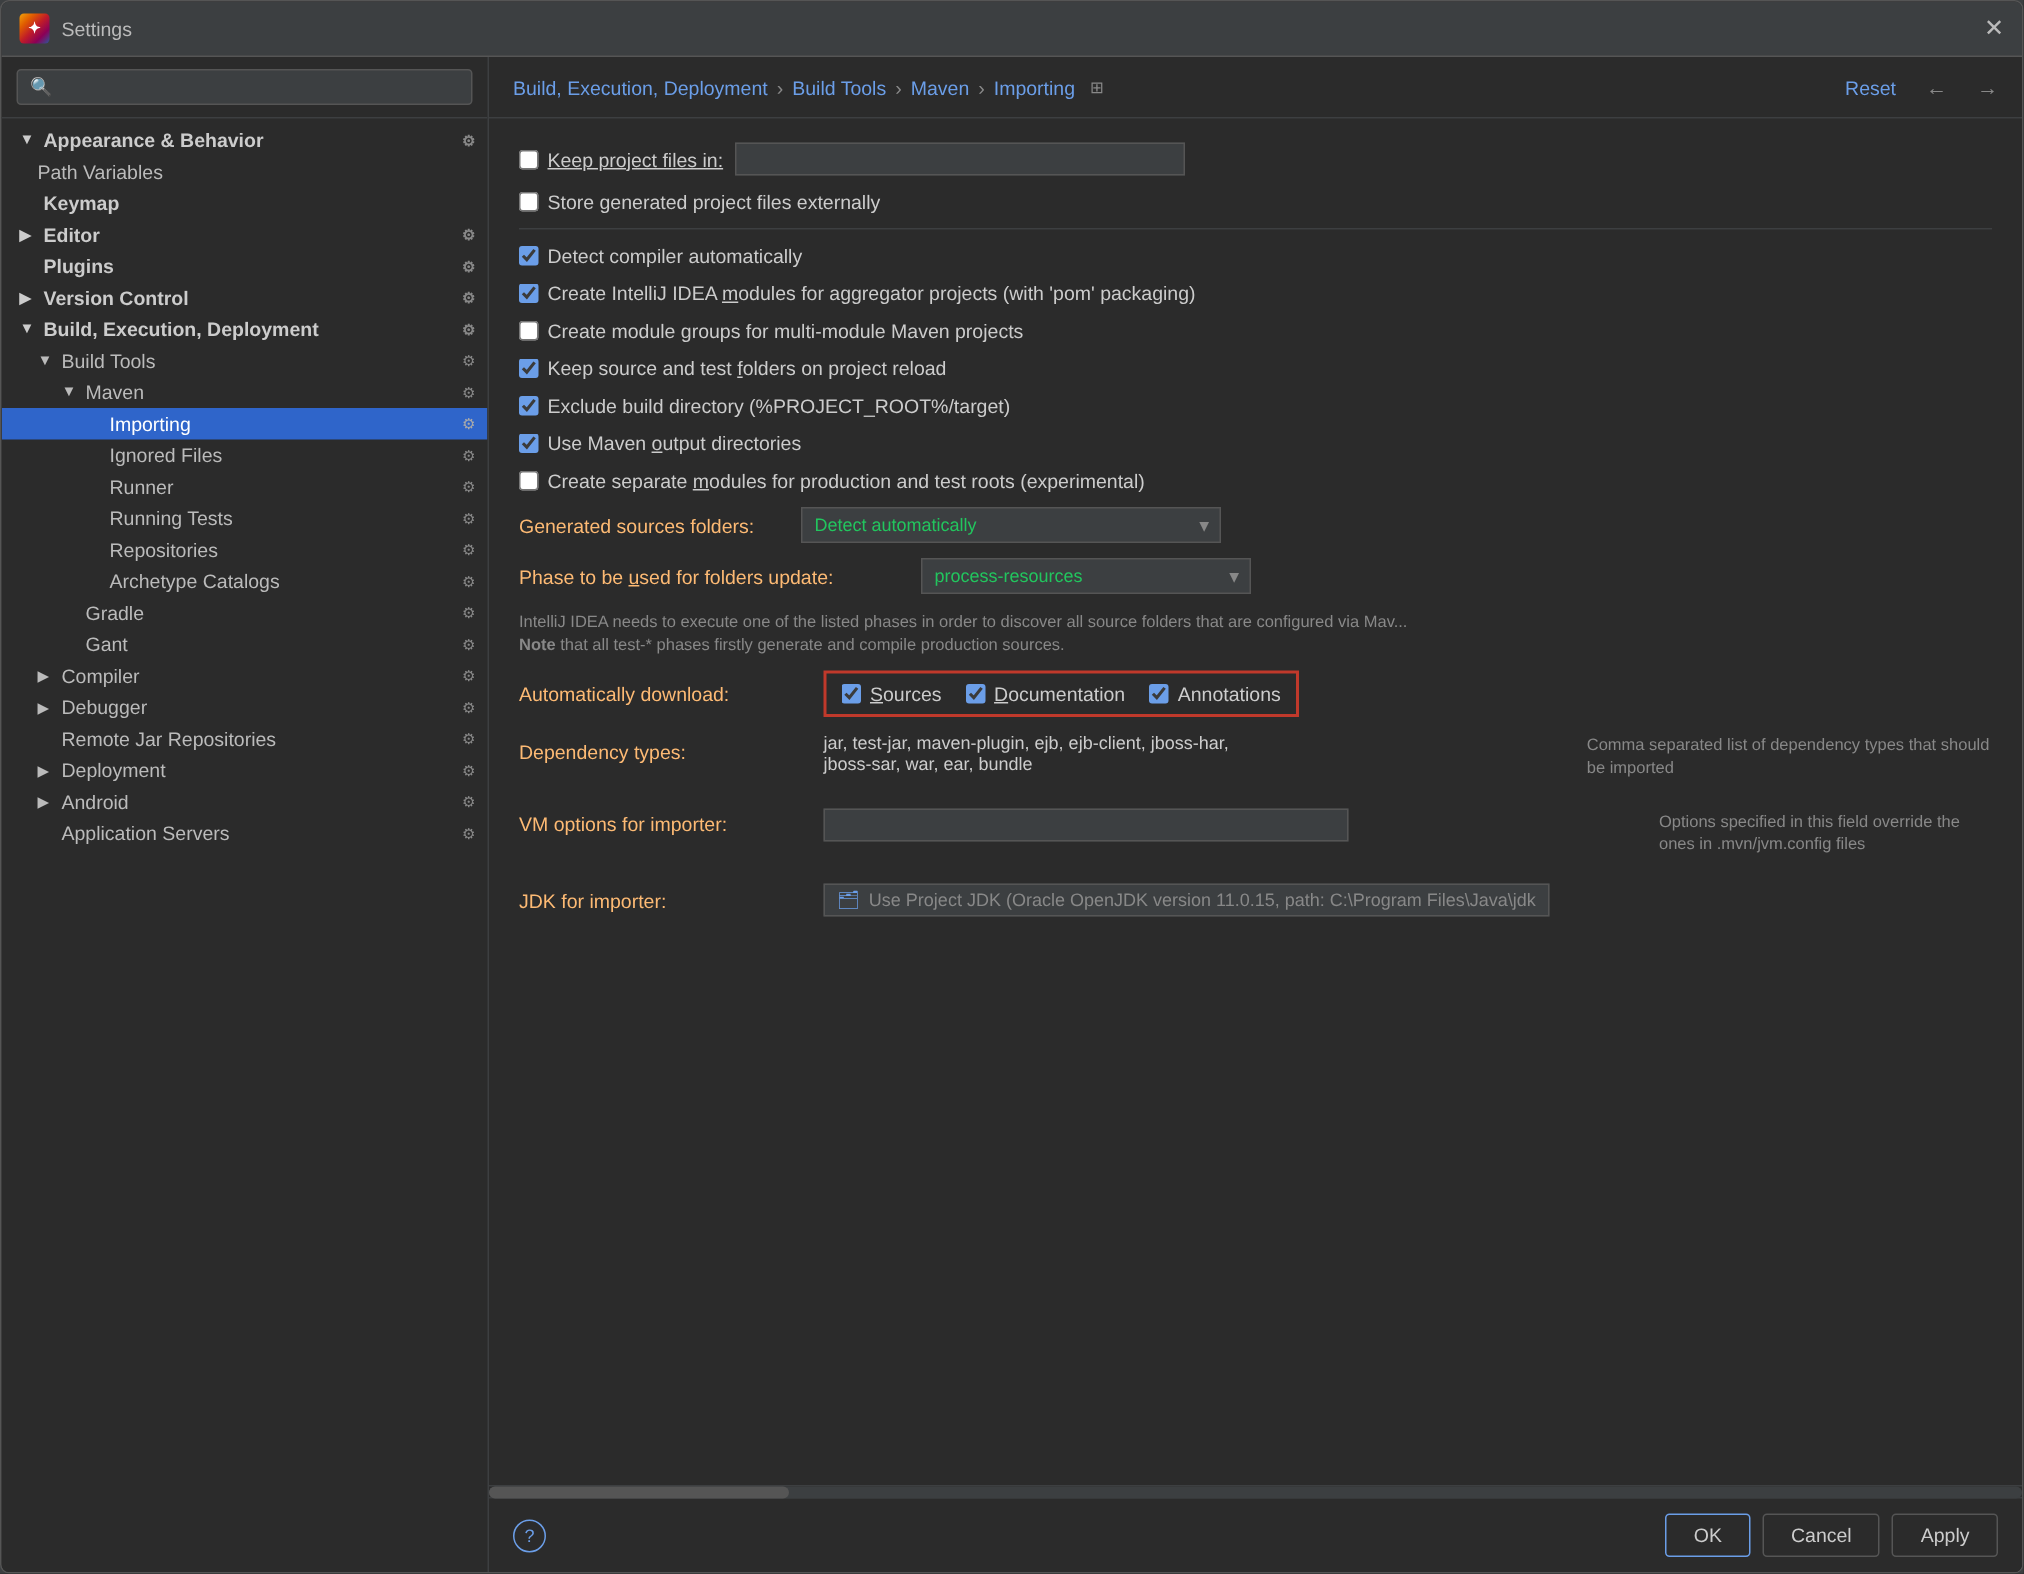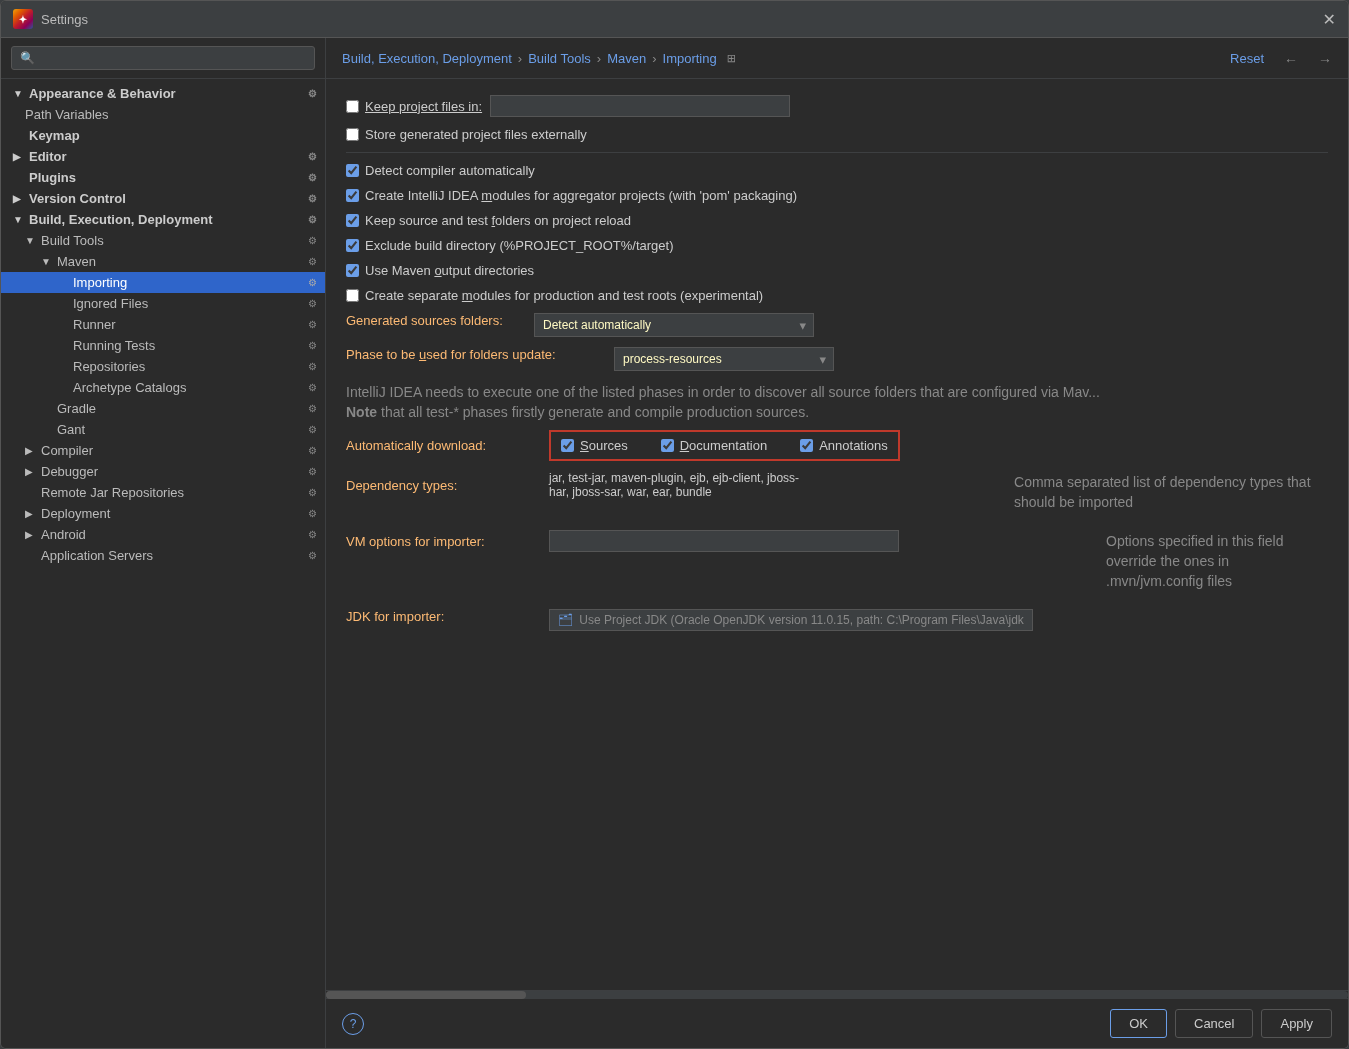--- a/index.html
+++ b/index.html
@@ -26,32 +26,32 @@
     .indent3 { padding-left: 56px; }
     .tree-section { font-weight: bold; color: #ccc; }
     .content-panel { flex: 1; background: #2b2b2b; display: flex; flex-direction: column; overflow: hidden; }
     .breadcrumb { padding: 12px 16px; border-bottom: 1px solid #3d3f41; display: flex; align-items: center; gap: 6px; color: #6b9ee8; font-size: 13px; }
     .breadcrumb-sep { color: #888; }
     .breadcrumb-current { color: #6b9ee8; }
     .breadcrumb-actions { margin-left: auto; display: flex; align-items: center; gap: 20px; }
     .reset-btn { color: #6b9ee8; background: none; border: none; cursor: pointer; font-size: 13px; }
     .nav-btn { color: #888; background: none; border: none; cursor: pointer; font-size: 14px; }
     .settings-content { flex: 1; overflow-y: auto; padding: 16px 20px; }
-    .form-row { display: flex; margin-bottom: 10px; gap: 8px; }
+    .form-row { display: flex; align-items: center; margin-bottom: 10px; gap: 8px; }
     .checkbox-label { display: flex; align-items: center; gap: 6px; color: #ccc; cursor: pointer; }
     .checkbox-label input[type="checkbox"] { accent-color: #6b9ee8; width: 13px; height: 13px; }
     .text-input { background: #3c3f41; border: 1px solid #555; color: #ccc; padding: 3px 6px; font-size: 12px; min-width: 200px; outline: none; }
     .label-text { color: #fdba74; min-width: 180px; }
-    .select-box { background: #3c3f41; border: 1px solid #555; color: #fef9c3; padding: 4px 8px; font-size: 12px; min-width: 220px; outline: none; appearance: none; -webkit-appearance: none; cursor: pointer; }
+    .select-box { background: #3c3f41; border: 1px solid #555; color: #22c55e; padding: 4px 8px; font-size: 12px; min-width: 220px; outline: none; appearance: none; -webkit-appearance: none; cursor: pointer; }
     .select-wrapper { position: relative; display: inline-block; }
     .select-wrapper::after { content: '▾'; position: absolute; right: 8px; top: 50%; transform: translateY(-50%); color: #888; pointer-events: none; }
-    .info-text { color: #888; font-size: 14px; padding: 2px 0 8px 0; line-height: 1.4; }
+    .info-text { color: #888; font-size: 11px; padding: 2px 0 8px 0; line-height: 1.4; }
     .section-divider { border: none; border-top: 1px solid #3d3f41; margin: 10px 0; }
     .auto-download-row { display: flex; align-items: center; gap: 8px; margin-bottom: 10px; }
-    .auto-download-border { border: 2px solid #c0392b; padding: 6px 10px; display: inline-flex; gap: 33px; align-items: center; }
+    .auto-download-border { border: 2px solid #c0392b; padding: 6px 10px; display: inline-flex; gap: 16px; align-items: center; }
     .dep-types-value { color: #ccc; font-size: 12px; }
     .vm-input { background: #3c3f41; border: 1px solid #555; color: #ccc; padding: 3px 6px; font-size: 12px; width: 350px; outline: none; min-height: 22px; }
     .jdk-selector { display: flex; align-items: center; gap: 6px; background: #3c3f41; border: 1px solid #555; padding: 3px 8px; min-width: 380px; color: #888; font-size: 12px; }
     .jdk-icon { color: #6b9ee8; font-size: 12px; }
     .scrollbar-area { height: 8px; background: #2b2b2b; border-top: 1px solid #3d3f41; position: relative; }
     .scrollbar-track { background: #3c3f41; height: 8px; border-radius: 4px; position: relative; }
     .scrollbar-thumb { background: #555; height: 8px; border-radius: 4px; width: 200px; position: absolute; left: 0; }
     .bottom-bar { padding: 10px 16px; border-top: 1px solid #3d3f41; display: flex; justify-content: flex-end; align-items: center; gap: 8px; background: #2b2b2b; }
     .btn { padding: 6px 18px; font-size: 13px; border-radius: 3px; cursor: pointer; border: 1px solid #555; }
     .btn-ok { background: #2b2b2b; color: #ccc; border: 1px solid #6b9ee8; }
@@ -264,20 +264,26 @@
           </label>
         </div>
 
         <div class="form-row">
           <label class="checkbox-label">
             <input type="checkbox" checked="" style="">
             <span>Create IntelliJ IDEA <span class="underline">m</span>odules for aggregator projects (with 'pom' packaging)</span>
           </label>
         </div>
 
+        <div class="form-row">
+          <label class="checkbox-label">
+            <input type="checkbox" style="">
+            <span>Create module groups for multi-module Maven projects</span>
+          </label>
+        </div>
 
         <div class="form-row">
           <label class="checkbox-label">
             <input type="checkbox" checked="" style="">
             <span>Keep source and test <span class="underline">f</span>olders on project reload</span>
           </label>
         </div>
 
         <div class="form-row">
           <label class="checkbox-label">

